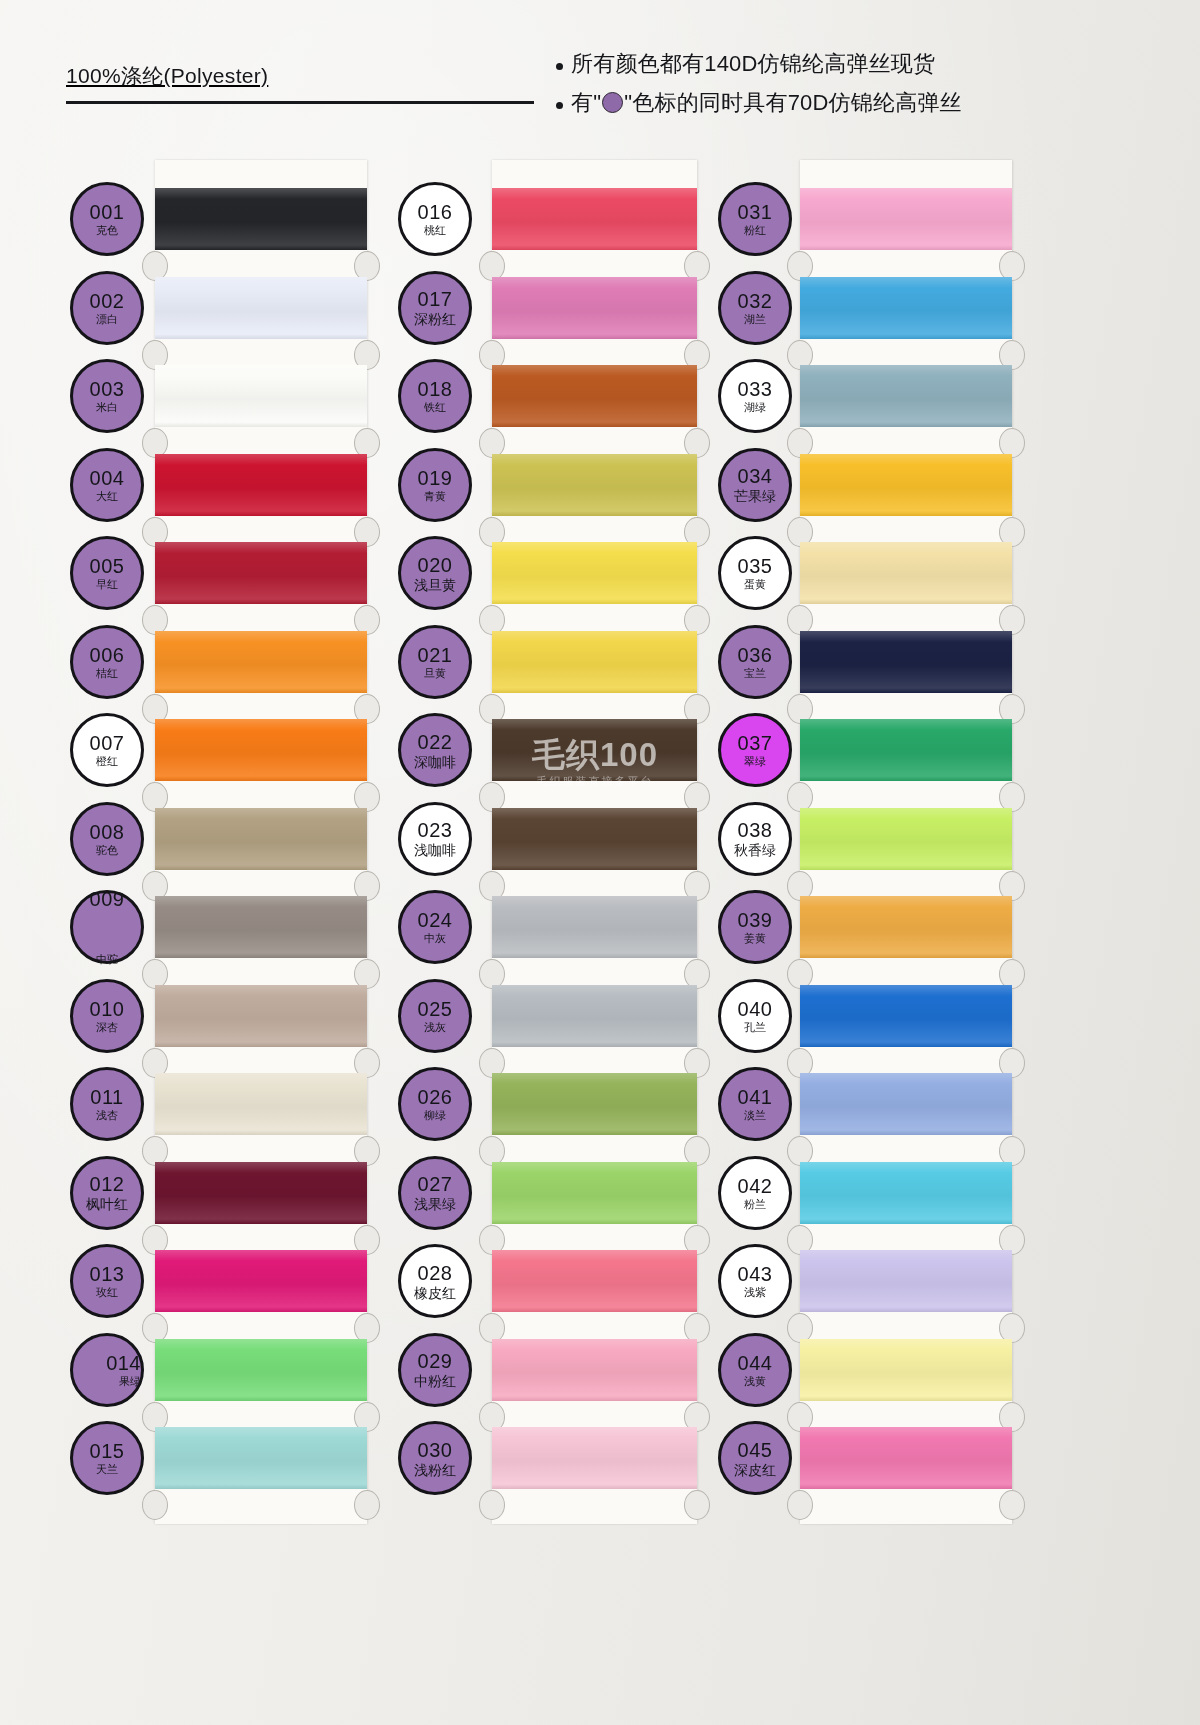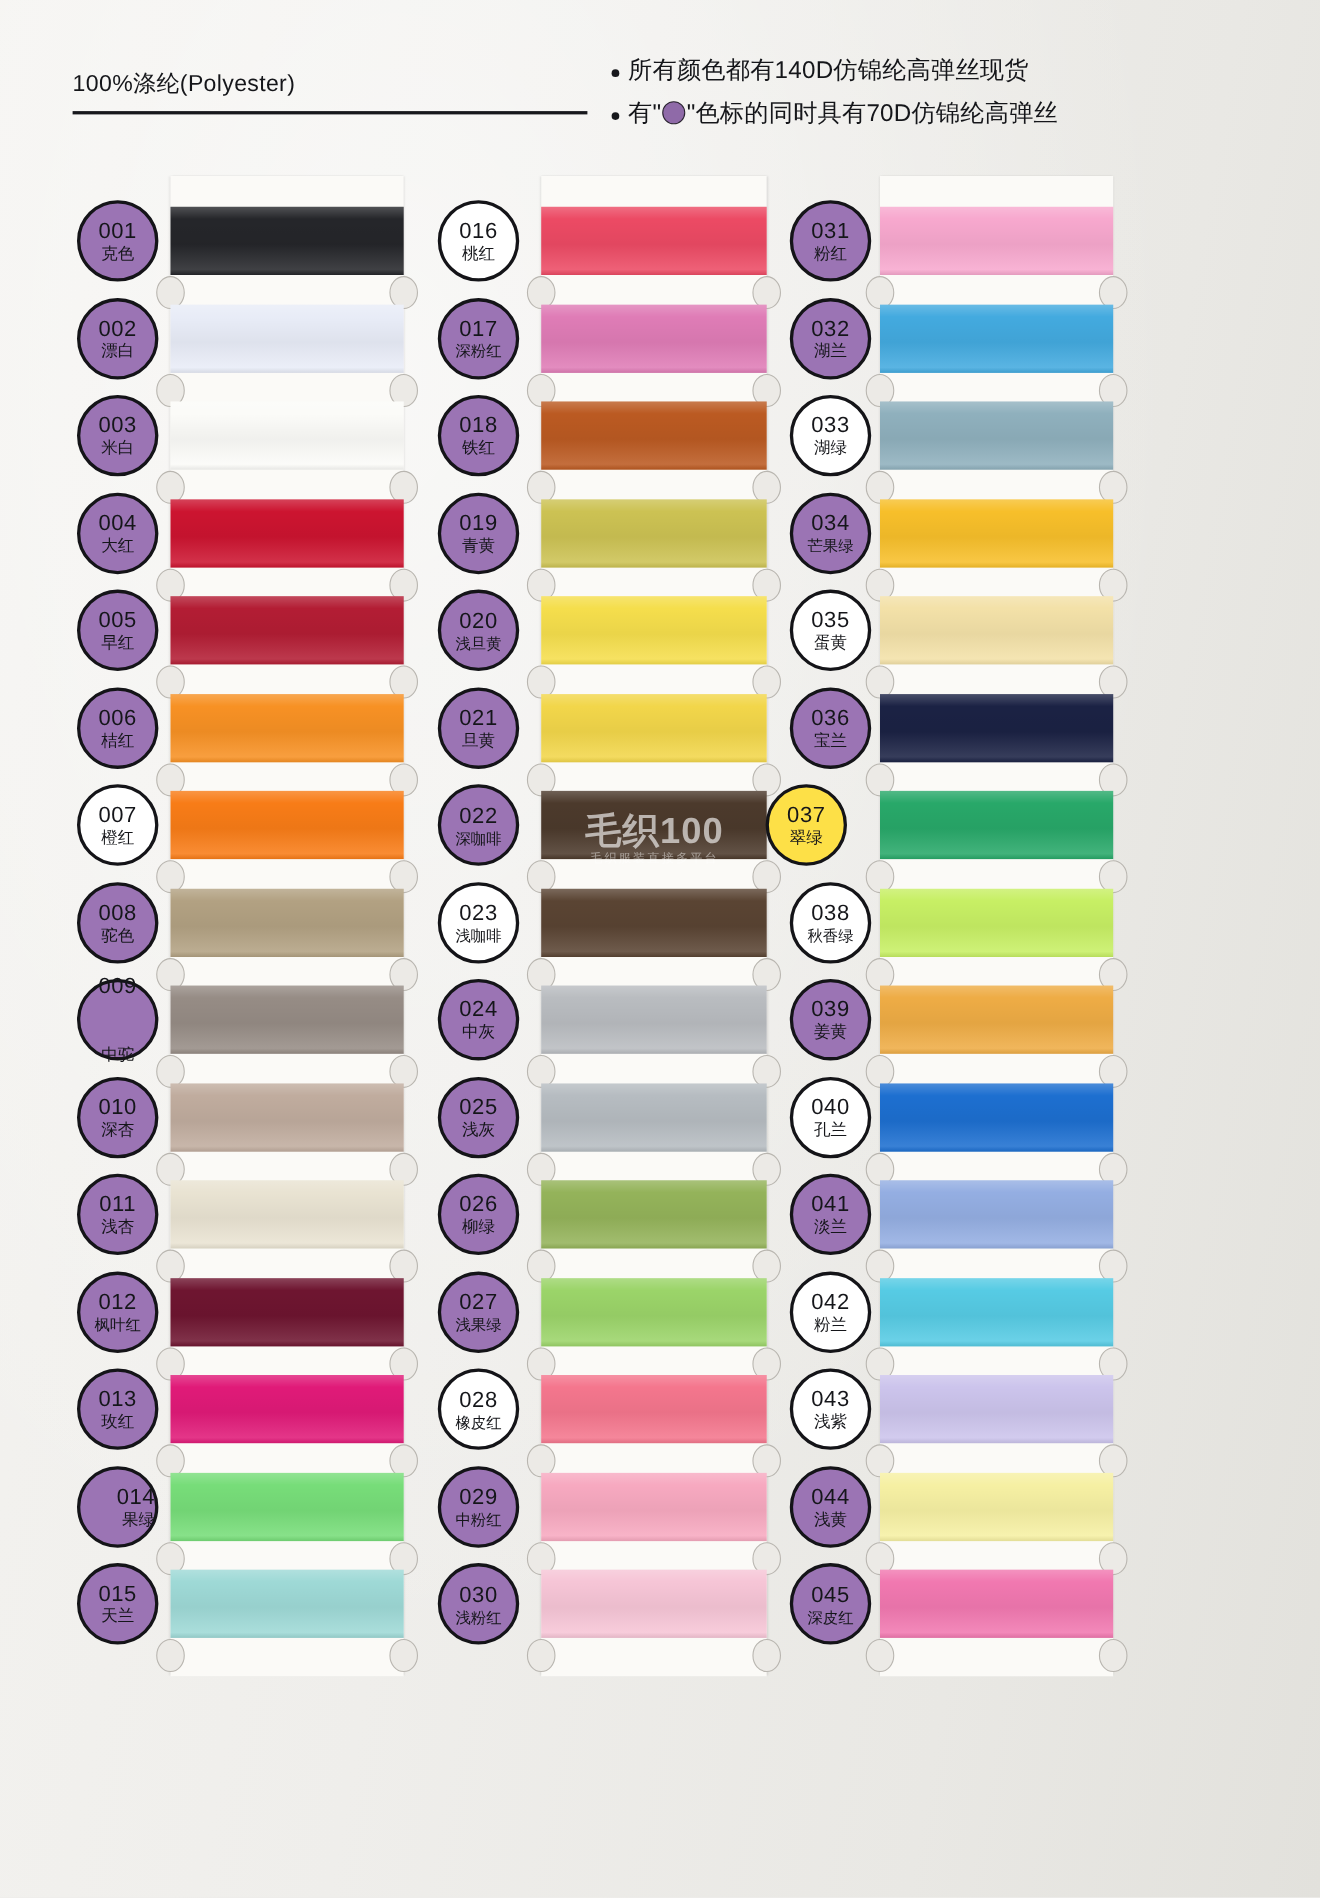--- a/index.html
+++ b/index.html
@@ -15,21 +15,21 @@
     background:
       linear-gradient(100deg, #f4f3f0 0%, #efeeeb 40%, #e9e8e4 75%, #e2e1dc 100%);
   }
   .paper:after{
     content:"";position:absolute;inset:0;
     background:radial-gradient(ellipse at 30% 20%, rgba(255,255,255,.55), rgba(255,255,255,0) 60%);
     pointer-events:none;
   }
 
   
-  .hdr-left{position:absolute;left:66px;top:62px;width:470px;}
+  .hdr-left{position:absolute;left:66px;top:62px;width:470px;text-decoration:underline;}
   .hdr-left .txt{font-size:21px;color:#15161a;letter-spacing:.3px;white-space:nowrap;}
   .hdr-left .rule{margin-top:11px;height:3px;background:#17181c;width:468px;}
 
   .hdr-right{position:absolute;left:556px;top:50px;width:640px;}
   .bullet-row{display:flex;align-items:flex-start;gap:8px;margin-bottom:11px;}
   .bullet-dot{width:7px;height:7px;border-radius:50%;background:#17181c;margin-top:13px;flex:none;}
   .bullet-txt{font-size:22px;color:#15161a;line-height:1.28;white-space:nowrap;letter-spacing:.2px;}
   .inline-swatch{
     display:inline-block;width:19px;height:19px;border-radius:50%;
     background:#8f6aa8;border:1.5px solid #2a2430;vertical-align:-3px;margin:0 1px;
@@ -38,21 +38,21 @@
   
   .badge{
     position:absolute;left:0;width:74px;height:74px;border-radius:50%;
     border:3px solid #141418;box-sizing:border-box;
     display:flex;flex-direction:column;align-items:center;justify-content:center;
     background:#ffffff;
     line-height:1;
   }
   .badge.filled{background:#9b74b4;}
   .badge .code{font-size:20px;color:#15161a;letter-spacing:.5px;}
-  .badge .nm{font-size:15px;color:#15161a;margin-top:3px;white-space:nowrap;}
+  .badge .nm{font-size:11px;color:#15161a;margin-top:3px;white-space:nowrap;}
   .badge .nm.sm{font-size:14px;}
 
   
   .strip{
     position:absolute;
     background:#fbfaf7;
     box-shadow:1px 0 2px rgba(0,0,0,.10), -1px 0 2px rgba(0,0,0,.07);
   }
   .thread{
     position:absolute;left:0;right:0;
@@ -354,21 +354,21 @@
     <div class="thread" style="left: 800px; width: 212px; top: 630.5px; height: 62px; background: rgb(27, 34, 68);"></div>
     <div class="notch" style="left: 787px; top: 693.5px;"></div>
     <div class="notch" style="left: 999px; top: 693.5px;"></div>
     <div class="badge filled" style="left: 718px; top: 624.5px; background: rgb(155, 116, 180);">
       <div class="code">036</div>
       <div class="nm">宝兰</div>
     </div>
     <div class="thread" style="left: 800px; width: 212px; top: 719px; height: 62px; background: rgb(40, 168, 105);"></div>
     <div class="notch" style="left: 787px; top: 782px;"></div>
     <div class="notch" style="left: 999px; top: 782px;"></div>
-    <div class="badge filled" style="left: 696px; top: 713px; background: #fde047;">
+    <div class="badge filled" style="left: 718px; top: 713px; background: #d946ef;">
       <div class="code">037</div>
       <div class="nm">翠绿</div>
     </div>
     <div class="thread" style="left: 800px; width: 212px; top: 807.5px; height: 62px; background: rgb(199, 239, 100);"></div>
     <div class="notch" style="left: 787px; top: 870.5px;"></div>
     <div class="notch" style="left: 999px; top: 870.5px;"></div>
     <div class="badge" style="left: 718px; top: 801.5px;">
       <div class="code">038</div>
       <div class="nm sm">秋香绿</div>
     </div>

